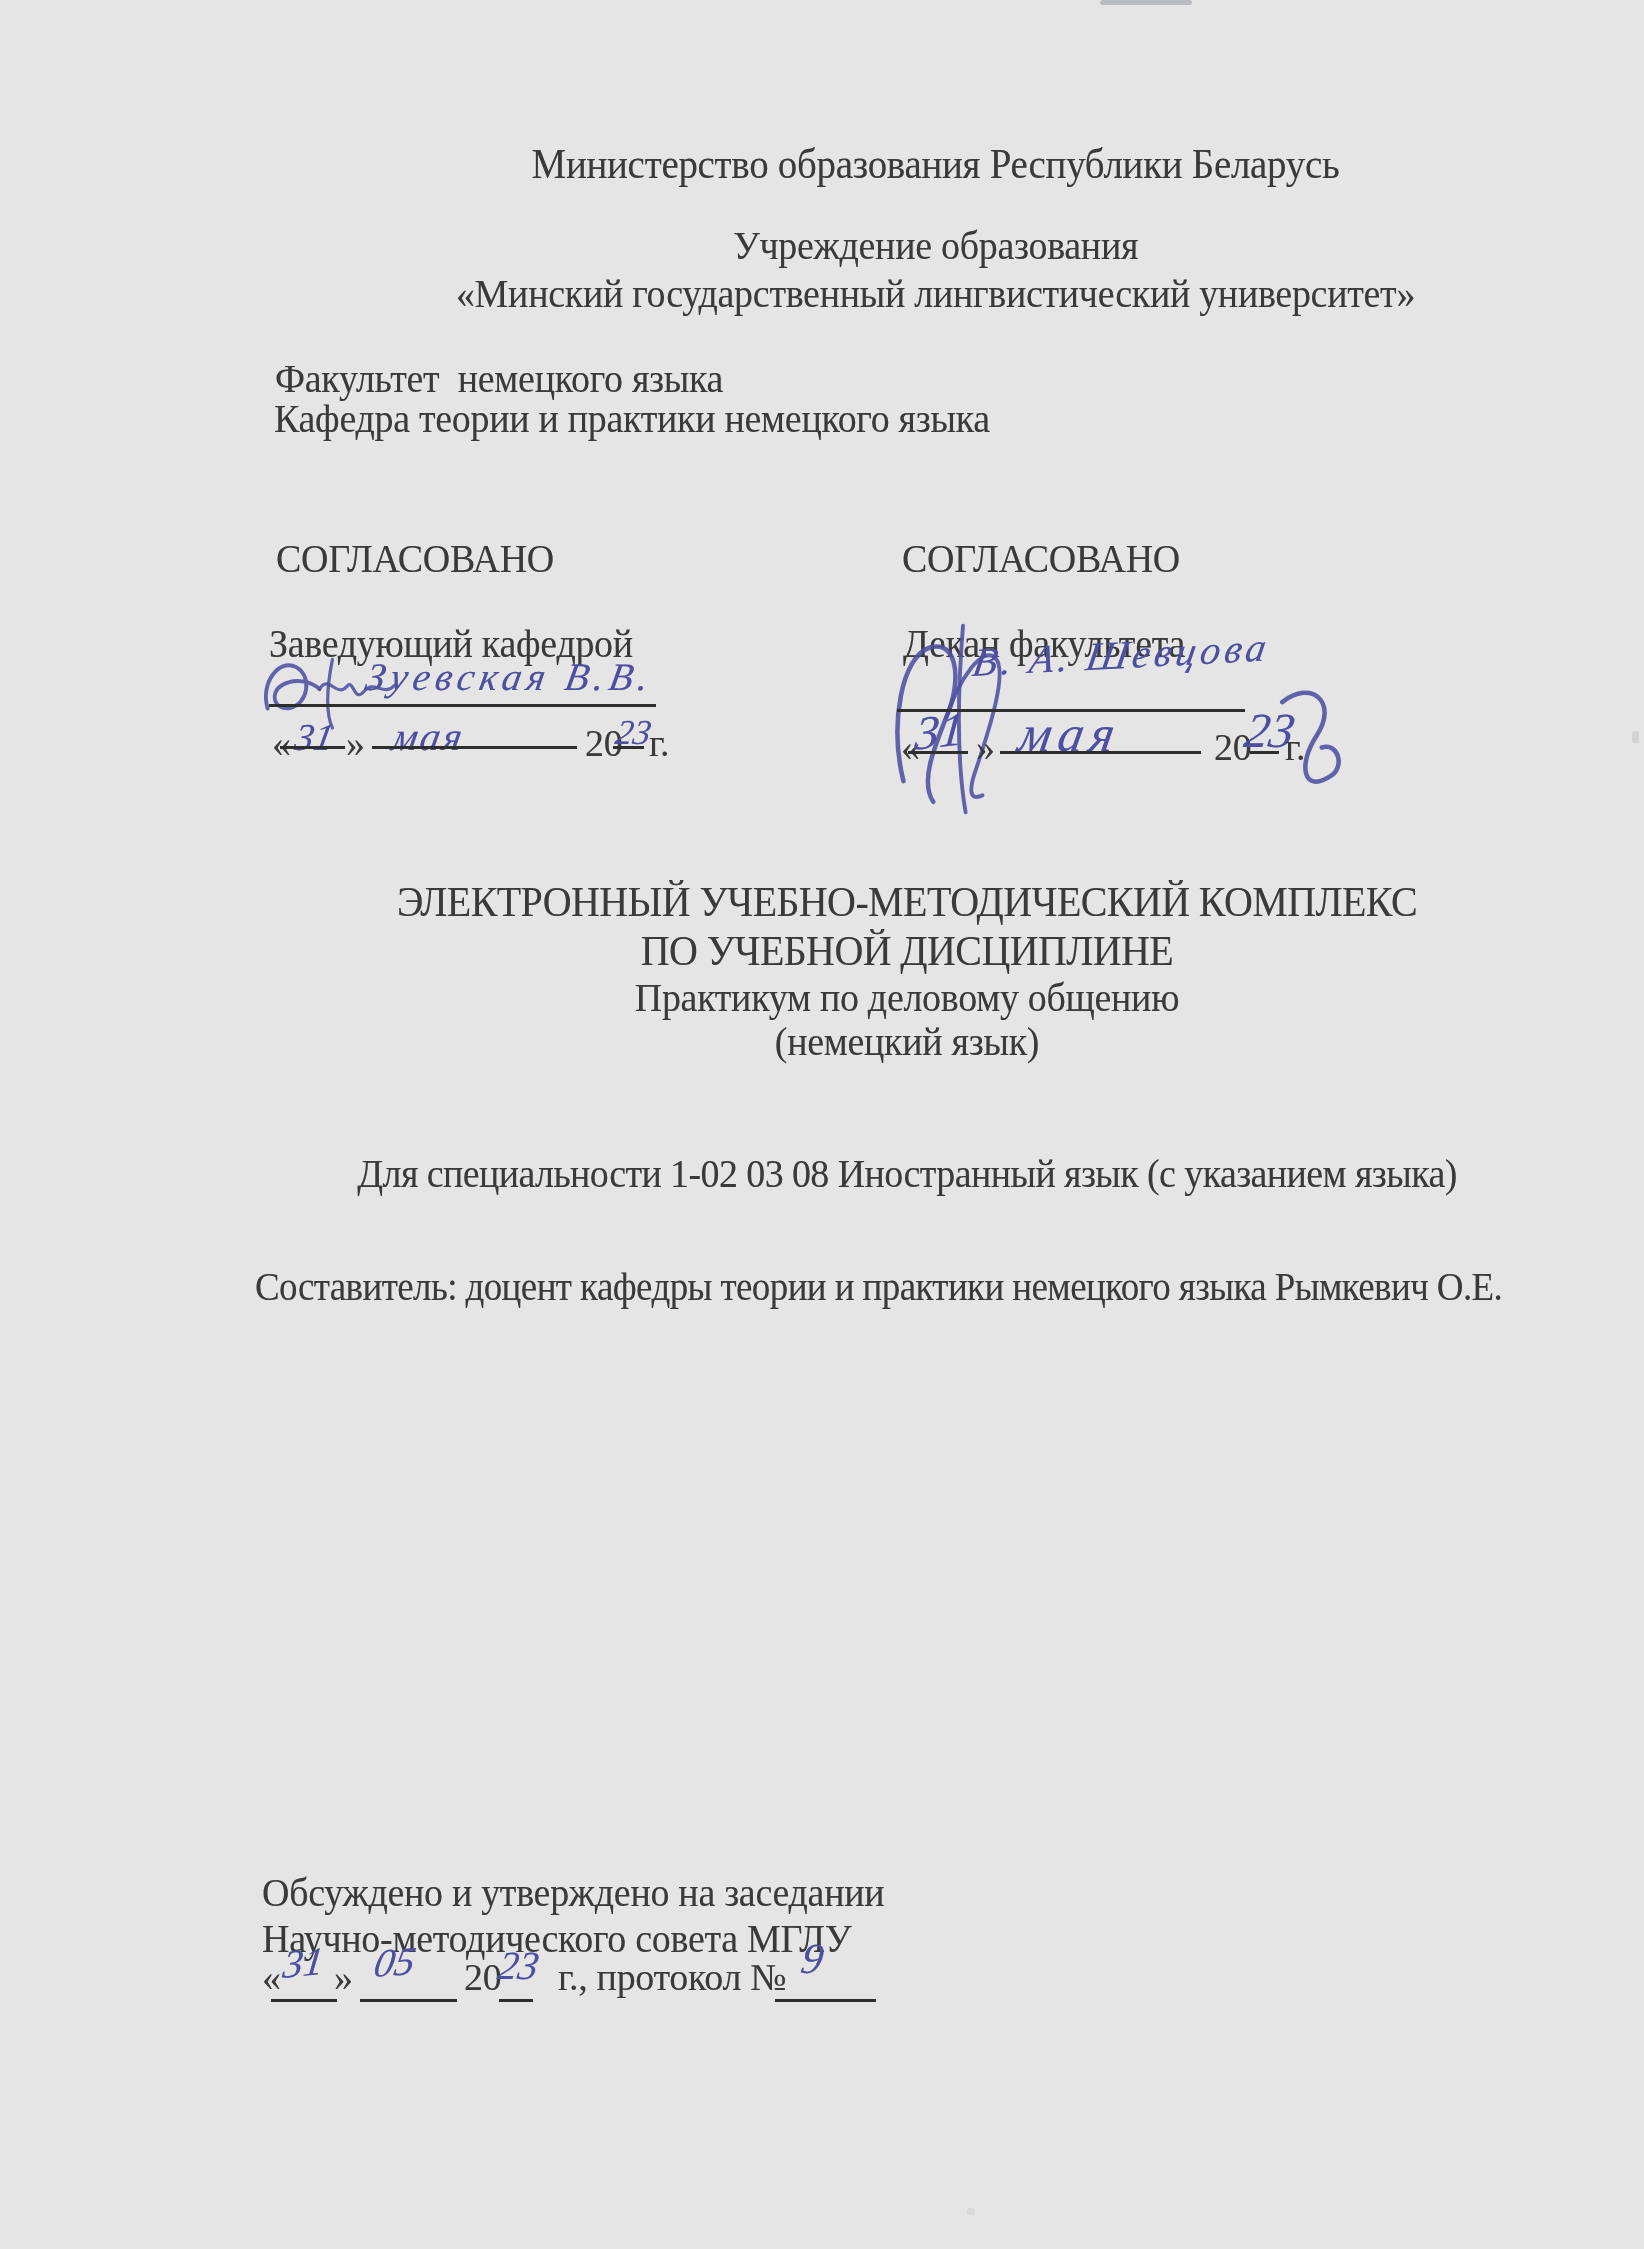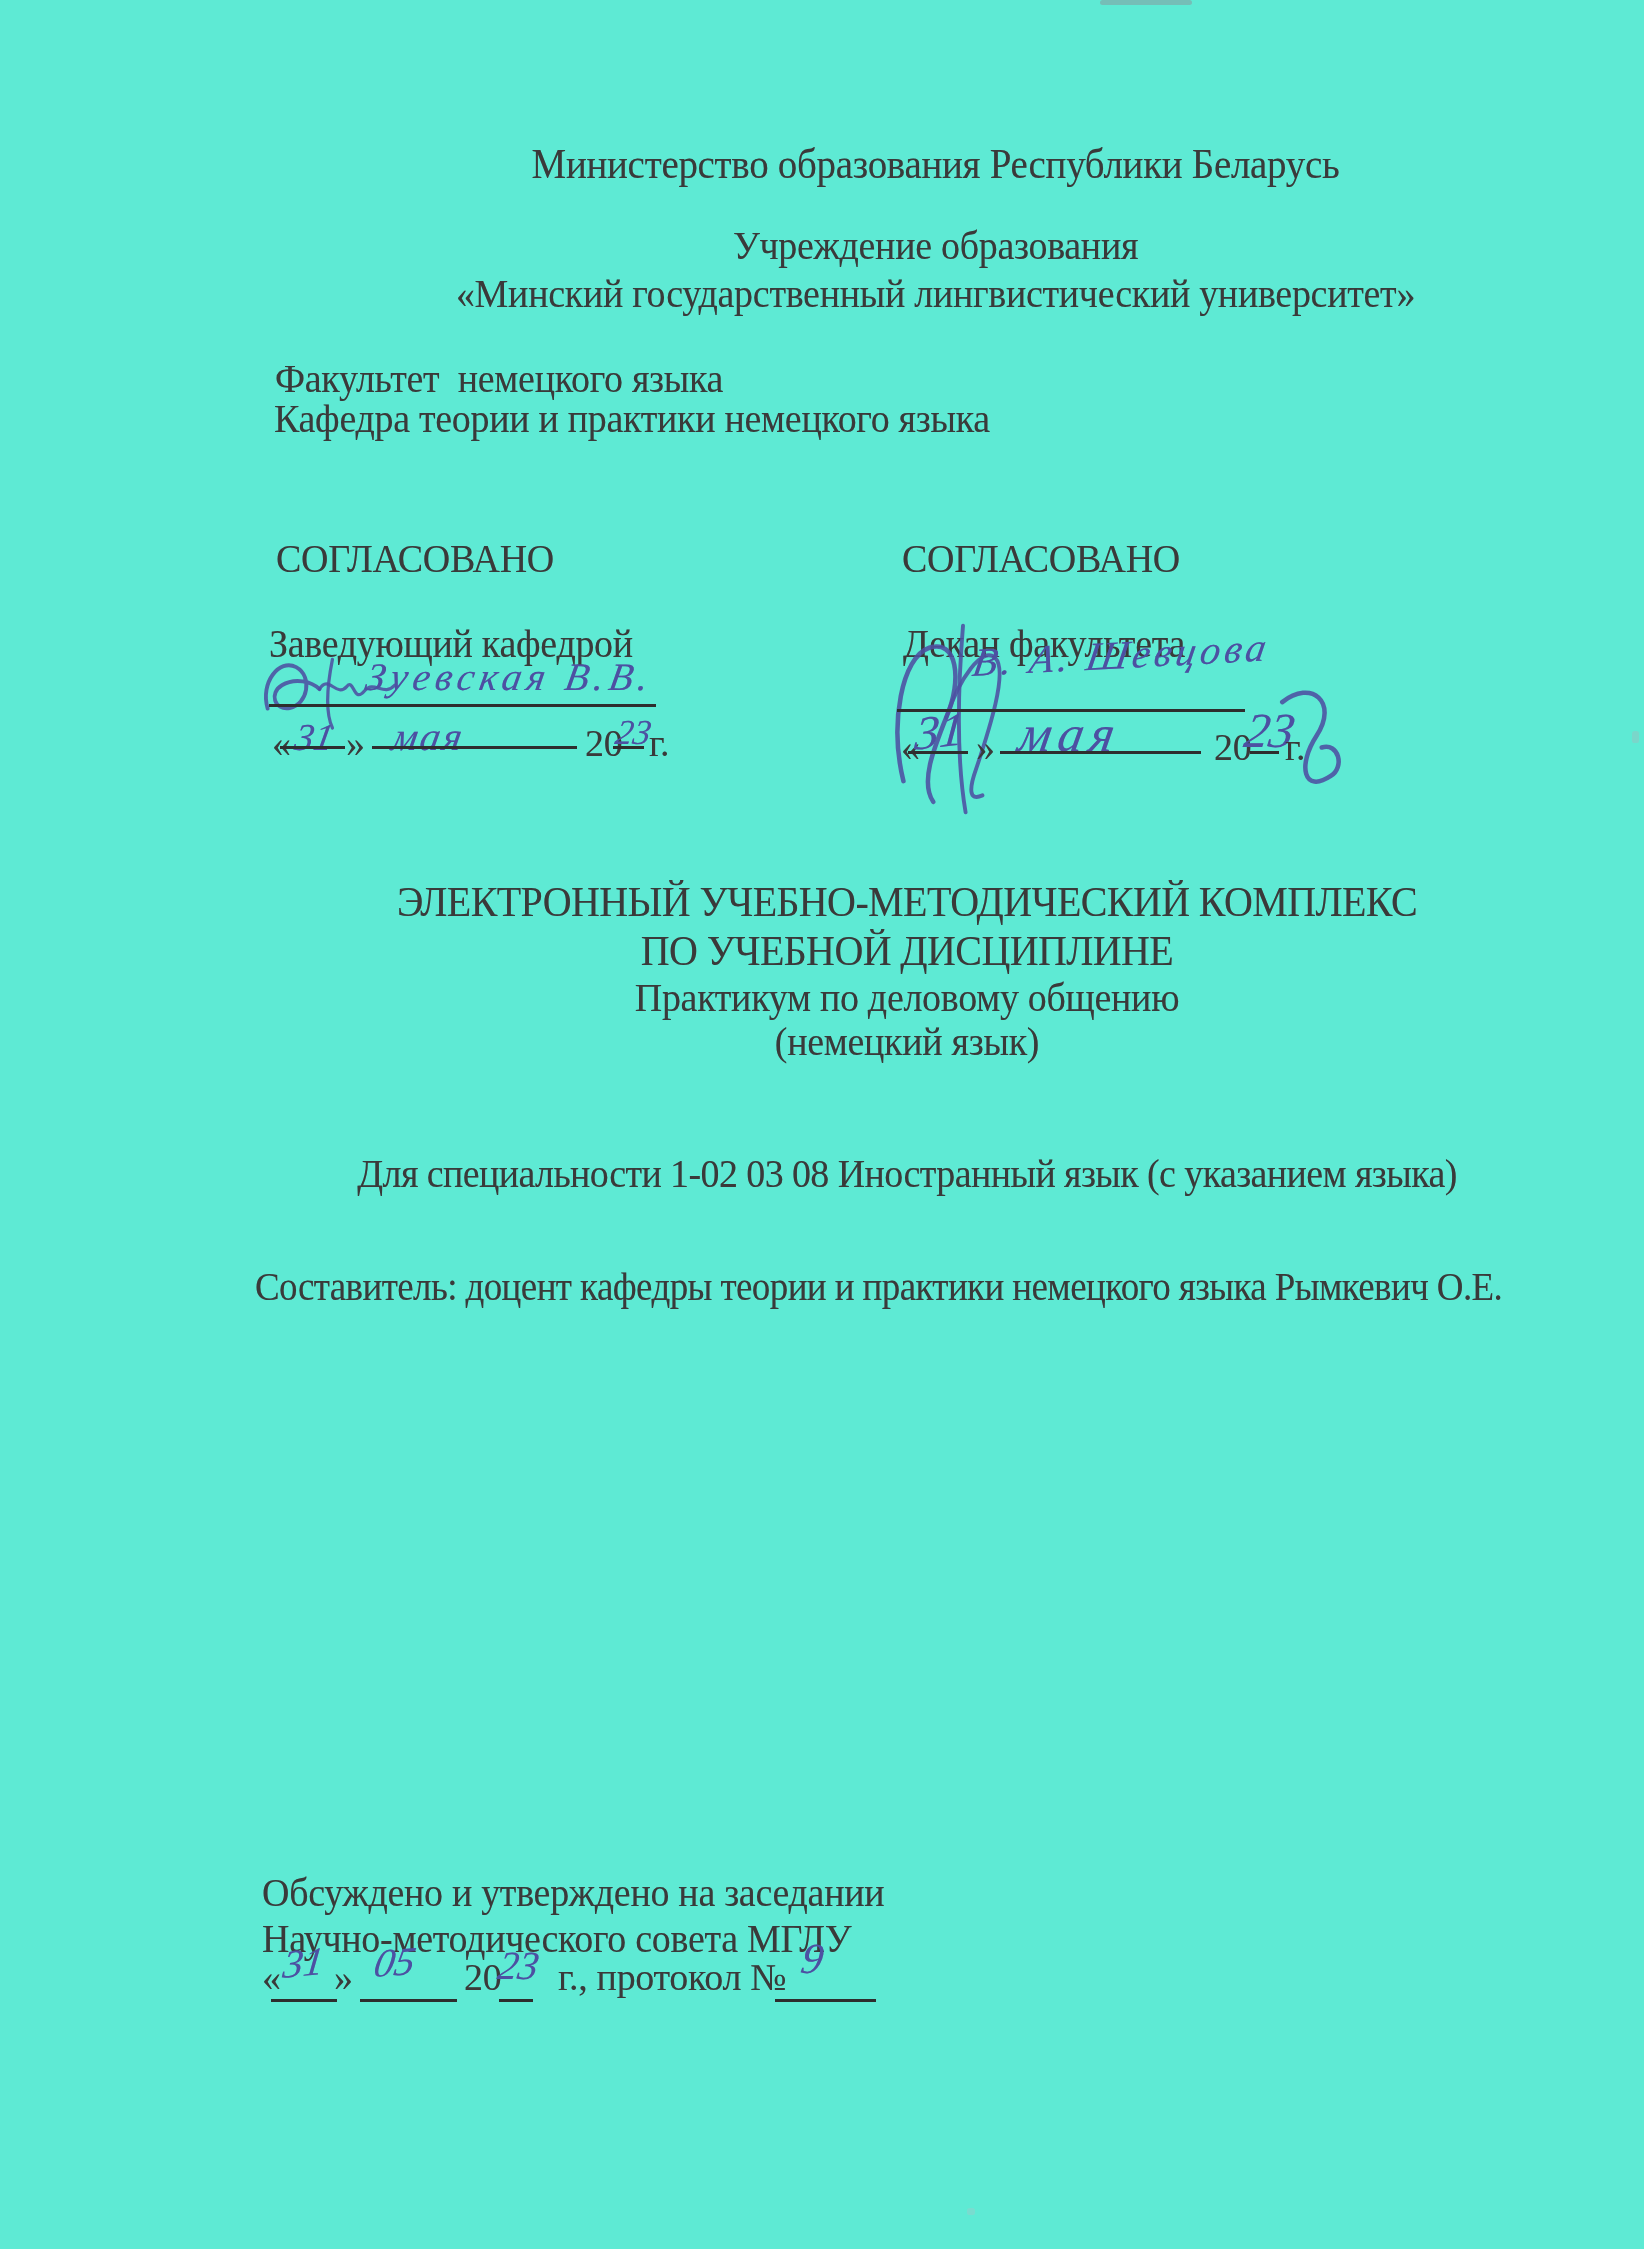--- a/index.html
+++ b/index.html
@@ -1,19 +1,19 @@
 <!DOCTYPE html>
 <html style="font-size:10.4px"><head>
 <meta charset="utf-8">
 <style>
   html,body{margin:0;padding:0;background:#ffffff;}
   .page{
     position:relative;
     width:1645px;height:2250px;
-    background:#5eead4;
+    background:#e5e5e5;
     overflow:hidden;
     font-family:"Liberation Serif", serif;
   }
   .abs{position:absolute;line-height:1;white-space:pre;}
   .print{
     font-family:"Liberation Serif", serif;
     color:#3a3a3a;
     text-shadow:0 0 0.6px rgba(70,70,70,.35);
     letter-spacing:-0.3px;
   }

